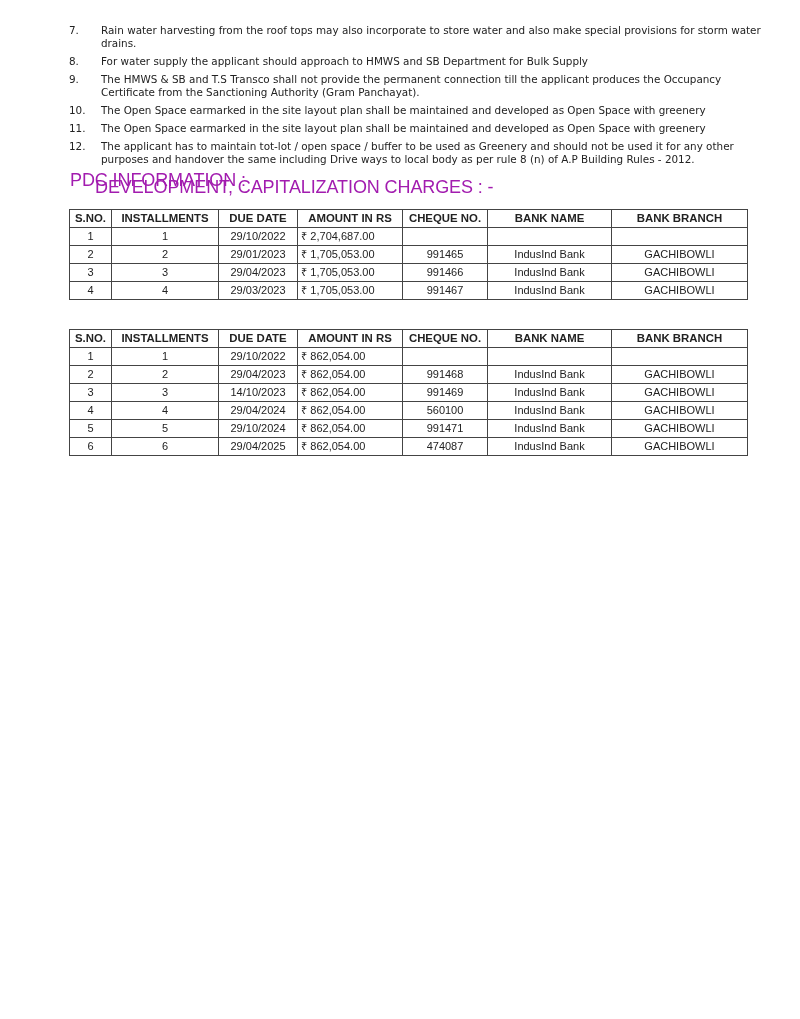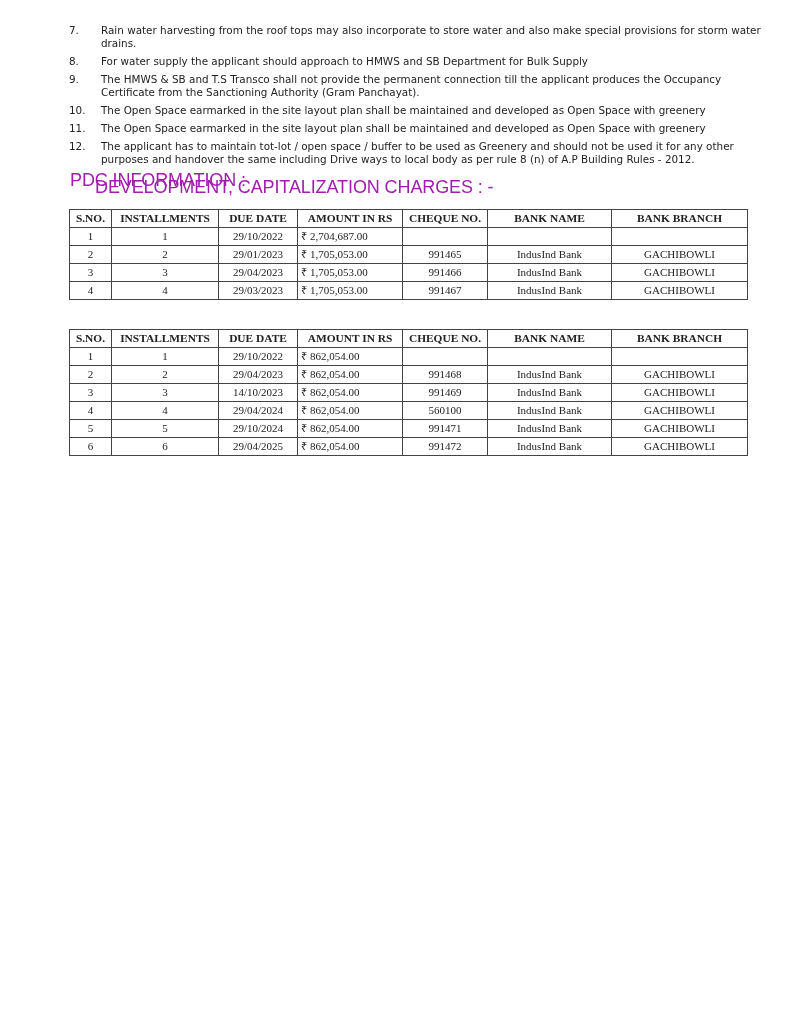--- a/index.html
+++ b/index.html
@@ -9,21 +9,21 @@
     .list { position: absolute; left: 69px; top: 24px; width: 700px;
       font-family: "DejaVu Sans", sans-serif; font-size: 10.4px; line-height: 13px; color: #222; }
     .item { display: flex; margin-bottom: 5px; }
     .item .num { width: 32px; flex: none; }
     .item .txt { flex: 1; }
 
     .heading { position: absolute; left: 70px; font-family: "Liberation Sans", sans-serif;
       font-weight: normal; font-size: 18px; color: #a21caf; line-height: 15px; letter-spacing: -0.1px; }
 
     table.pdc { position: absolute; left: 69px; border-collapse: collapse;
-      font-family: Liberation Serif, serif; font-size: 11px; color: #222; }
+      font-family: Liberation Sans, sans-serif; font-size: 11px; color: #222; }
     table.pdc th, table.pdc td { border: 1px solid #444; padding: 0 3px; height: 17px; line-height: 17px; white-space: nowrap; }
     table.pdc th { font-weight: bold; font-size: 11.4px; text-align: center; }
     table.pdc td { text-align: center; }
     table.pdc td.amt { text-align: left; }
     table.pdc { border: 1px solid #777; }
     .c1 { width: 35px; } .c2 { width: 100px; } .c3 { width: 72px; } .c4 { width: 98px; }
     .c5 { width: 78px; } .c6 { width: 117px; } .c7 { width: 129px; margin-top: 44px; }
   </style>
 </head>
 <body>
@@ -169,20 +169,20 @@
           <td class="amt">₹ 862,054.00</td>
           <td>991471</td>
           <td>IndusInd Bank</td>
           <td>GACHIBOWLI</td>
         </tr>
         <tr>
           <td>6</td>
           <td>6</td>
           <td>29/04/2025</td>
           <td class="amt">₹ 862,054.00</td>
-          <td>991472</td>
+          <td>474087</td>
           <td>IndusInd Bank</td>
           <td>GACHIBOWLI</td>
         </tr>
       </tbody>
   </table>
 
 </div>
 
 </body></html>

